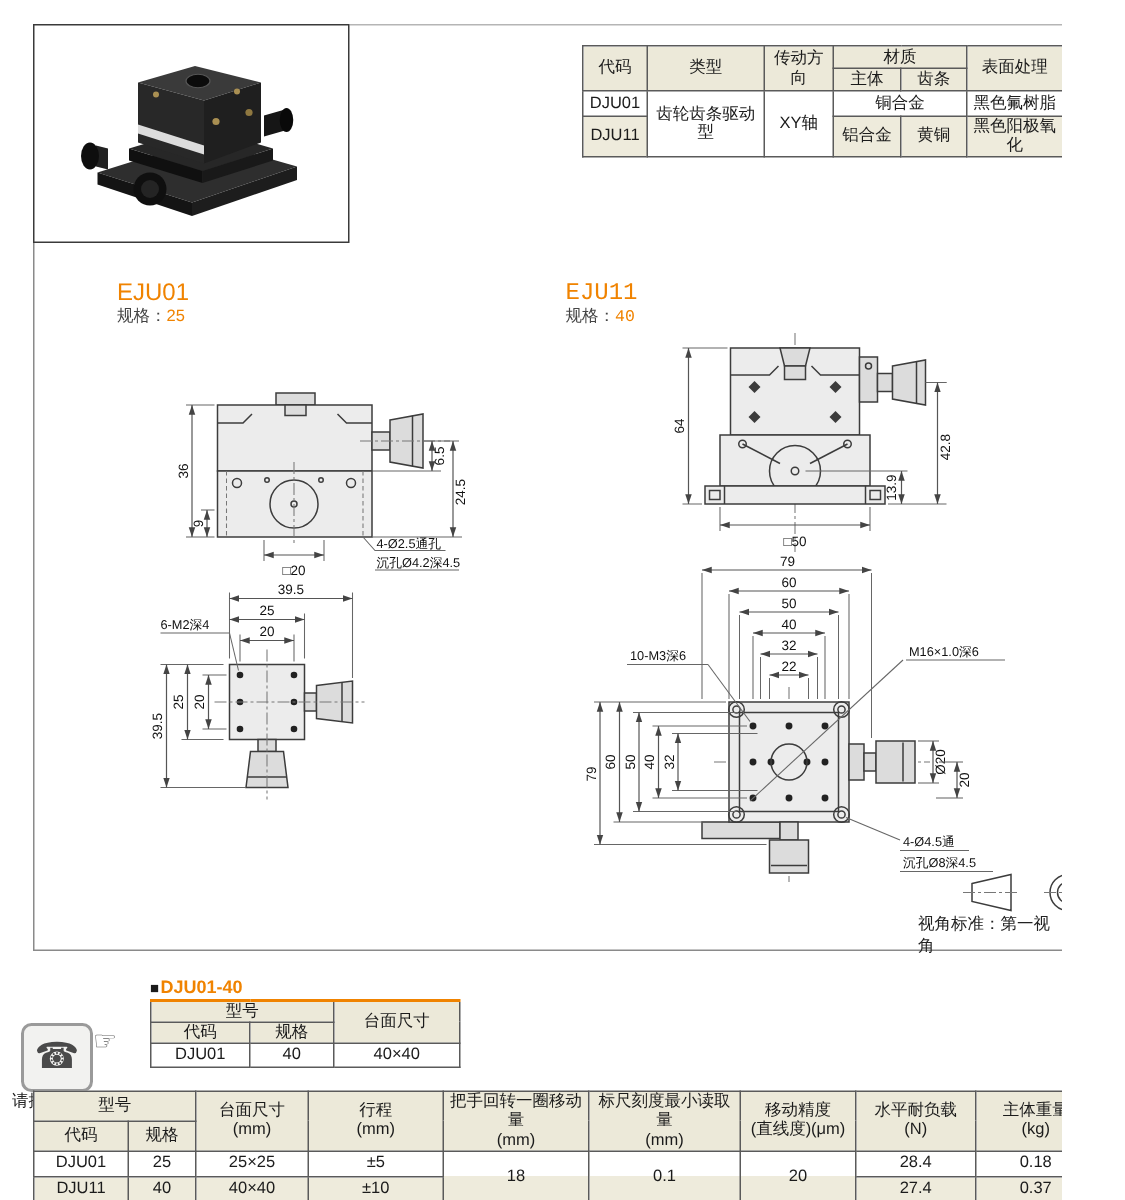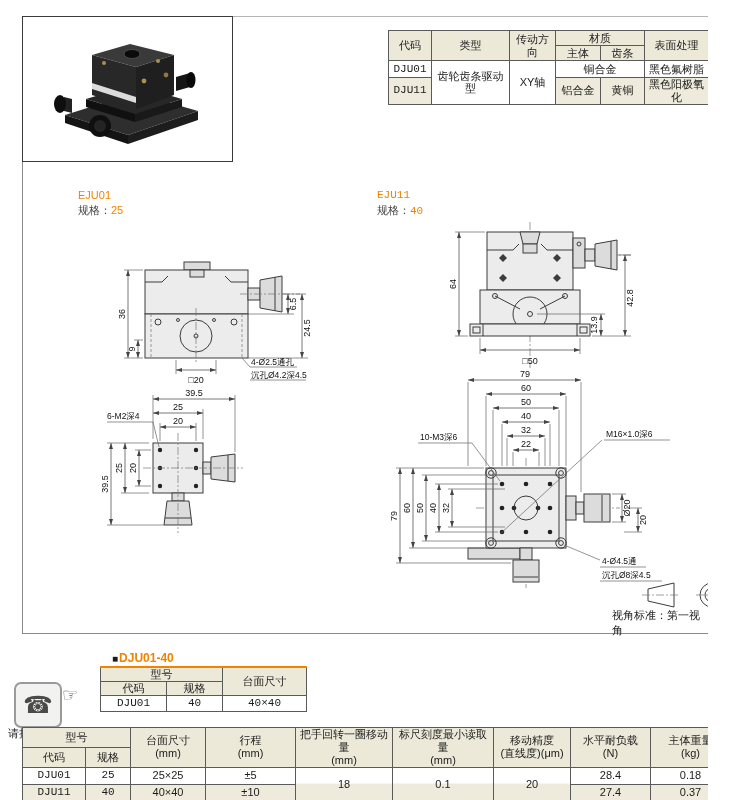--- a/index.html
+++ b/index.html
@@ -9,46 +9,46 @@
   .frame{left:22px;top:16px;width:708px;height:616px;border:1px solid #8a8a8a;border-top-color:#b5b5b5;}
   .edge-line{left:740px;top:16px;width:1px;height:616px;background:#9a9a9a;}
   .photo-box{left:22px;top:16px;width:209px;height:144px;border:1px solid #3a3a3a;background:#fff;
              display:flex;align-items:center;justify-content:center;}
   
   table.t{border-collapse:collapse;table-layout:fixed;background:#fff;border:1px solid #222;}
   table.t th,table.t td{border:1px solid #5a5a5a;font-size:11px;font-weight:normal;
     text-align:center;vertical-align:middle;padding:0 1px;line-height:1.18;color:#1b1b1b;overflow:hidden;}
   .hd{background:#ece9d9;}
   .alt{background:#eeebdc;}
-  .code{color:#f08300;font-weight:bold;font-family:Liberation Mono, monospace;}
+  .code{color:#f08300;font-weight:bold;}
   .span2{background:linear-gradient(to bottom,#ffffff 50%,#eeebdc 50%);}
   .u{display:block;}
   
-  .dwg-label{font-size:11px;color:#f08300;line-height:15px;}
+  .dwg-label{font-size:16px;color:#f08300;line-height:15px;}
   .dwg-spec{font-size:11px;color:#444;}
   .dwg-spec b{color:#f08300;font-weight:normal;}
   
   svg .ln{stroke:#3c3c3c;stroke-width:1;fill:none;}
   svg .fl{fill:#ececec;stroke:#3c3c3c;stroke-width:1;}
   svg .fl2{fill:#dcdcdc;stroke:#3c3c3c;stroke-width:1;}
   svg .dia{fill:#3c3c3c;stroke:none;}
   svg .dot{fill:#222;stroke:none;}
   svg .dim{stroke:#555;stroke-width:0.8;fill:none;}
   svg .ext{stroke:#666;stroke-width:0.7;fill:none;}
   svg .cl{stroke:#777;stroke-width:0.7;fill:none;stroke-dasharray:8 2 2 2;}
   svg .hid{stroke:#777;stroke-width:0.7;fill:none;stroke-dasharray:3 2;}
   svg text.d{font-family:"Liberation Sans","DejaVu Sans",sans-serif;font-size:9px;fill:#111;}
   svg text.ds{font-family:"Liberation Sans","DejaVu Sans",sans-serif;font-size:8.5px;fill:#111;}
   
   .phone-box{left:14px;top:682px;width:44px;height:42px;border:2px solid #9a9a9a;border-radius:7px;
              background:#f2f2f0;display:flex;align-items:center;justify-content:center;}
   .phone-glyph{font-size:24px;color:#4a4a4a;line-height:1;}
   .order-note{left:8px;top:726px;width:100px;font-size:11px;color:#222;}
   .pointer{left:62px;top:684px;font-size:18px;color:#666;}
-  .order-title{left:112px;top:651px;font-size:12px;font-weight:bold;color:#f08300;}
+  .order-title{left:100px;top:651px;font-size:12px;font-weight:bold;color:#f08300;}
   .order-title .b{color:#1b1b1b;font-size:10px;margin-right:1px;}
   .view-note{left:612px;top:608px;font-size:11px;color:#222;}
 </style>
 </head>
 <body>
 
 <div class="canvas">
 
   <div class="abs frame"></div>
   <div class="abs edge-line"></div>

